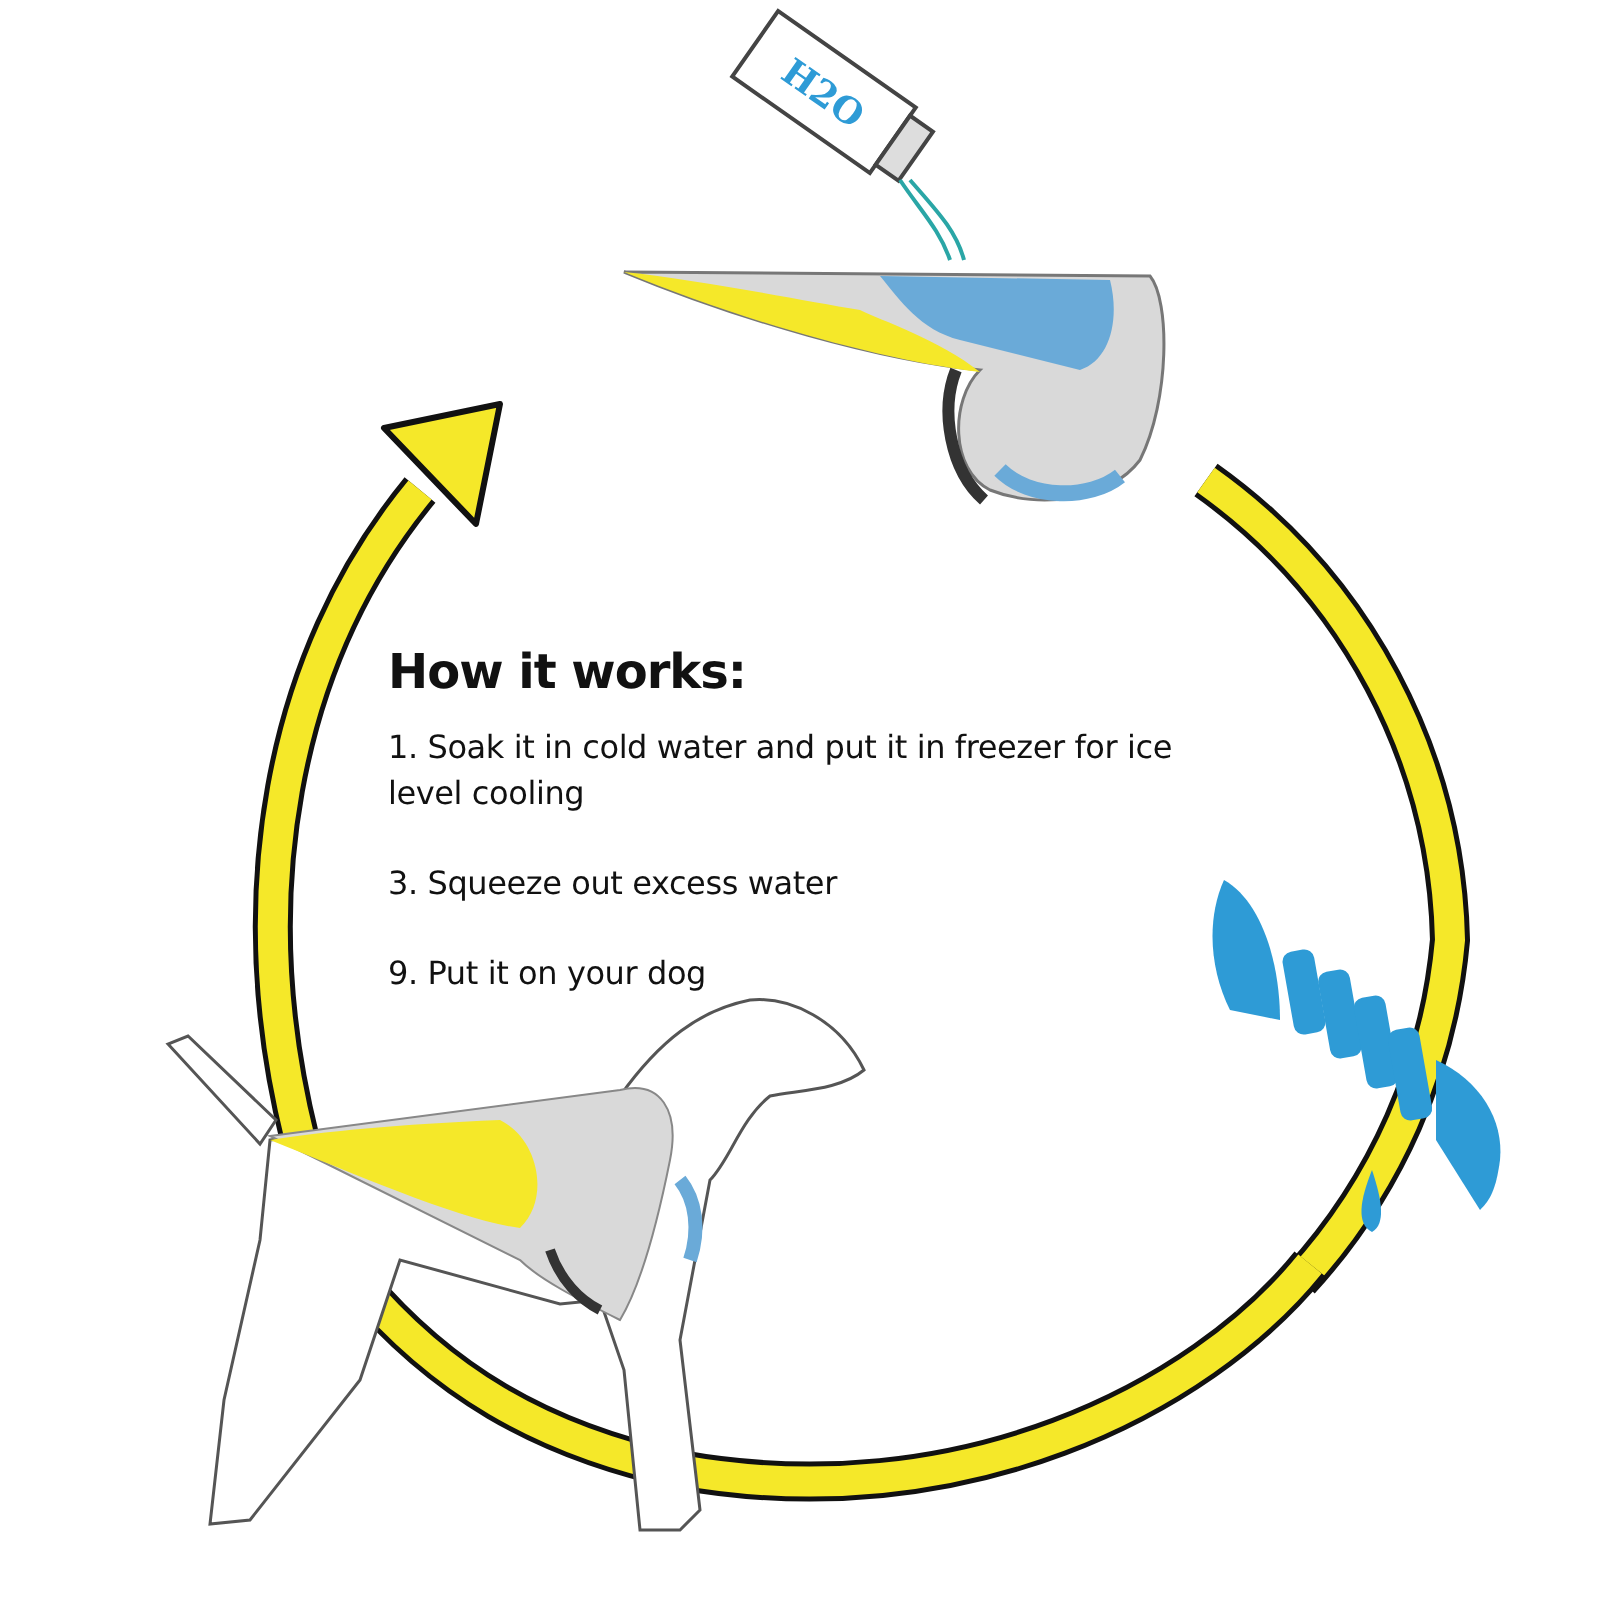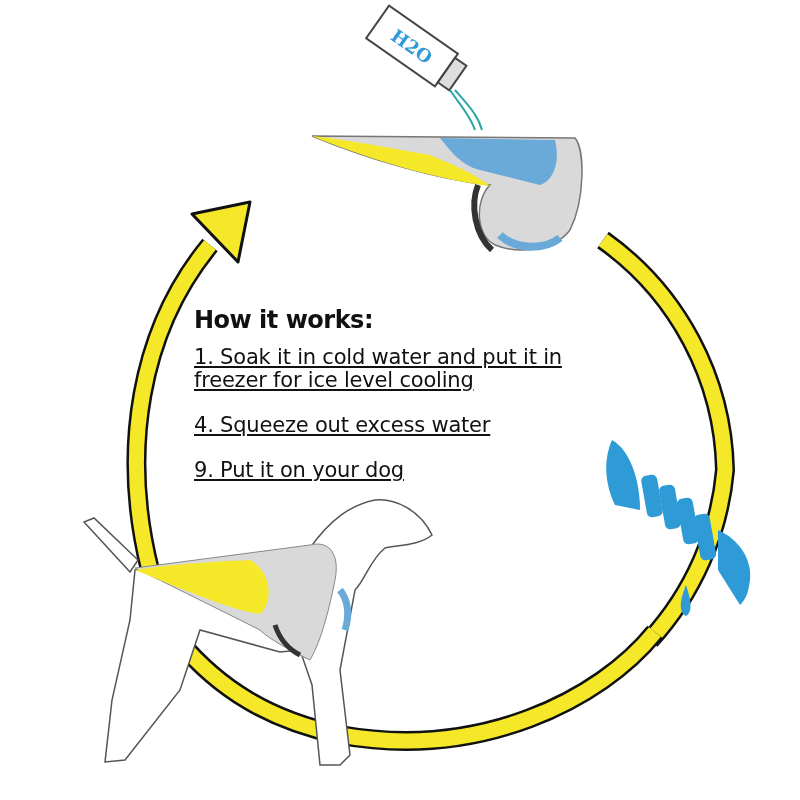--- a/index.html
+++ b/index.html
@@ -1,20 +1,20 @@
 <!DOCTYPE html>
 <html><head>
 <meta charset="utf-8">
 <style>
   html, body { margin:0; padding:0; background:#ffffff; }
   body { width:800px; height:800px; position:relative; overflow:hidden; font-family:"DejaVu Sans", sans-serif; }
   #art { position:absolute; left:0; top:0; width:800px; height:800px; }
   .text-block { position:absolute; left:194px; top:306px; width:430px; color:#111; }
-  .title { font-family:"DejaVu Sans", sans-serif; font-weight:bold; font-size:24px; letter-spacing:-0.5px; margin:0 0 12px 0; line-height:28px; }
-  .step { font-size:21px; line-height:23px; margin:0; letter-spacing:-0.2px;text-decoration:underline; }
+  .title { font-family:"DejaVu Sans", sans-serif; font-weight:bold; font-size:24px; letter-spacing:-0.5px; margin:16px 0 12px 0; line-height:28px; }
+  .step { font-size:16px; line-height:23px; margin:0; letter-spacing:-0.2px; }
   .step + .step { margin-top:22px; }
 </style>
 </head>
 <body>
 
 <svg id="art" viewBox="0 0 800 800" xmlns="http://www.w3.org/2000/svg">
 
   <g>
 
     <path d="M603,240 A290,290 0 0 1 725,470 A290,290 0 0 1 650,640" fill="none" stroke="#111" stroke-width="20" stroke-linecap="butt"></path>
@@ -67,15 +67,15 @@
     <path d="M135,568 L310,545 C330,540 340,555 335,580 C330,605 322,640 310,660 C290,650 270,640 260,630 C230,615 180,590 135,568 Z" fill="#d9d9d9" stroke="#888" stroke-width="1"></path>
     <path d="M135,570 C180,588 230,610 260,614 C275,600 270,570 250,560 C200,562 160,566 135,570 Z" fill="#f5e829"></path>
     <path d="M275,625 C280,640 290,650 300,655" fill="none" stroke="#333" stroke-width="5"></path>
     <path d="M340,590 C348,600 350,615 345,630" fill="none" stroke="#6aaad8" stroke-width="7"></path>
   </g>
 </svg>
 
 <div class="text-block">
   <h2 class="title">How it works:</h2>
   <p class="step">1. Soak it in cold water and put it in freezer for ice level cooling</p>
-  <p class="step">4. Squeeze out excess water</p>
+  <p class="step">3. Squeeze out excess water</p>
   <p class="step">9. Put it on your dog</p>
 </div>
 
 </body></html>

